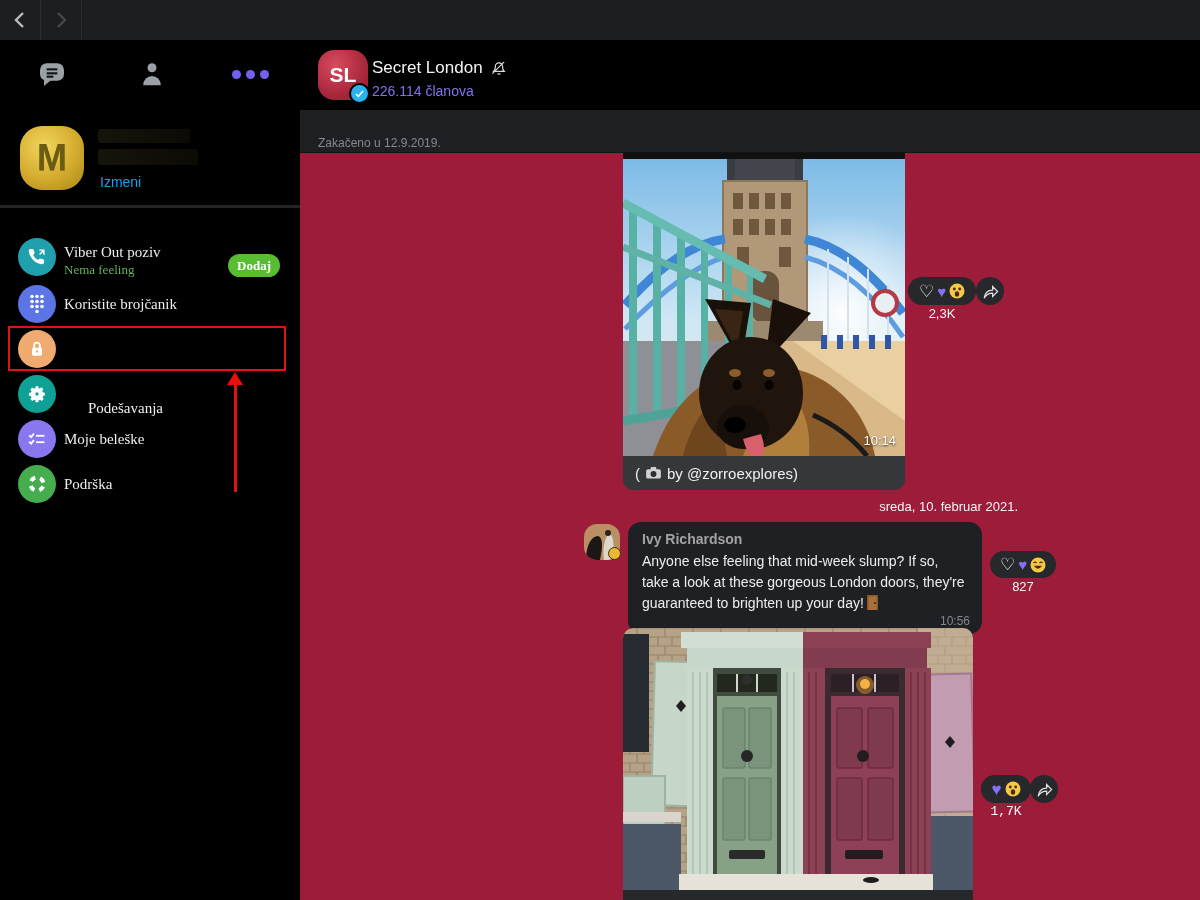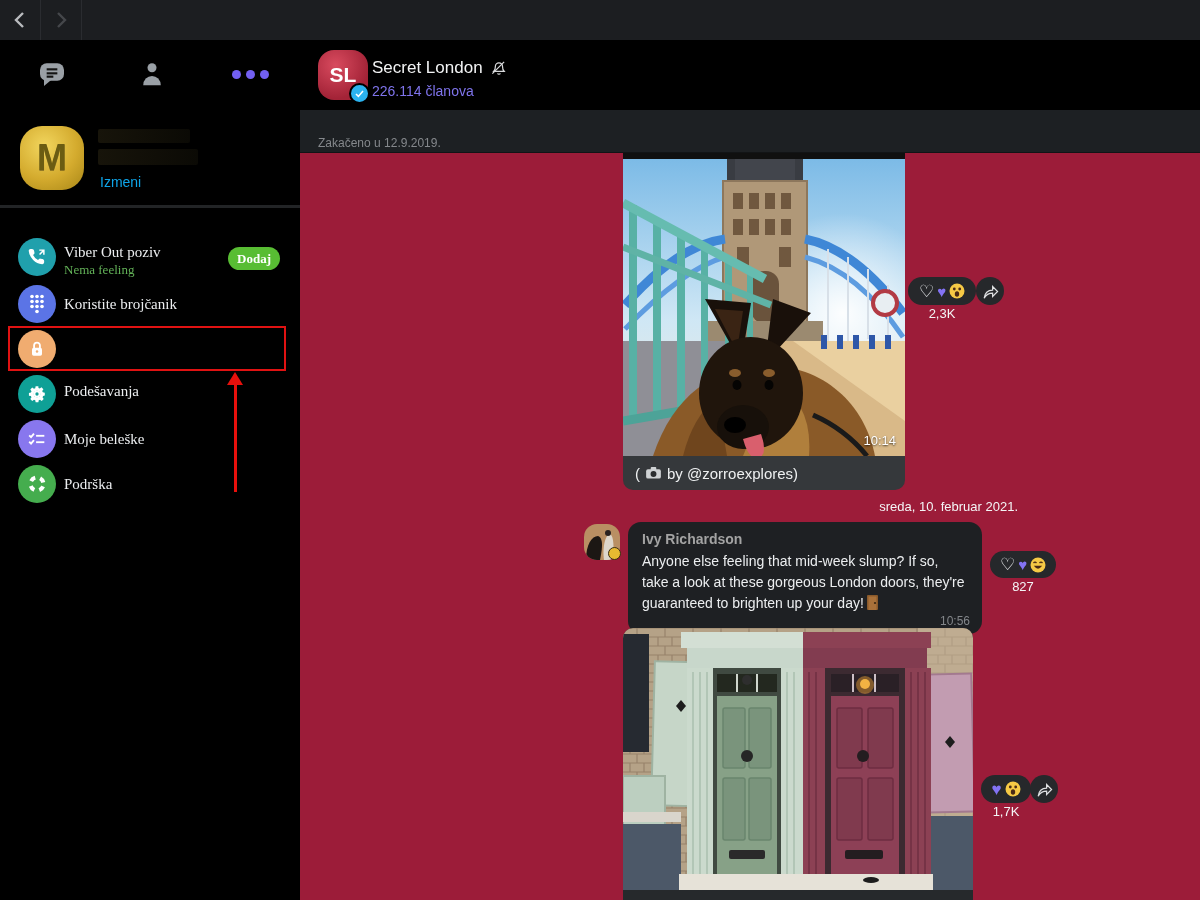--- a/index.html
+++ b/index.html
@@ -133,21 +133,21 @@
 
   <div class="abs mrow" style="top:238px;">
     <div class="abs mcirc" style="top:0;background:#20a0ac;">
       <svg width="22" height="22" viewBox="0 0 24 24">
         <path d="M6.6,3.2c1.1,0,2,.8,2.2,1.9l.4,2a2,2 0 0 1-.6,1.9l-.9.9a11.5,11.5 0 0 0 5.4,5.4l.9-.9a2,2 0 0 1 1.9-.6l2,.4c1.1.2,1.9,1.1,1.9,2.2v1.4a2,2 0 0 1-2.2,2A16.5,16.5 0 0 1,3 5.4 2,2 0 0 1 5,3.2z" fill="#fff"></path>
         <path d="M14.5,4.5 L19.5,4.5 L19.5,9.5 M19.5,4.5 L14.8,9.2" stroke="#fff" stroke-width="1.6" fill="none"></path>
       </svg>
     </div>
     <div class="abs mlabel" style="top:6px;">Viber Out poziv</div>
     <div class="abs msub" style="top:24px;">Nema feeling</div>
-    <div class="abs dodaj" style="top:9px;">Dodaj</div>
+    <div class="abs dodaj" style="top:16px;">Dodaj</div>
   </div>
 
   <div class="abs mrow" style="top:285px;">
     <div class="abs mcirc" style="top:0;background:#5b74e6;">
       <svg width="20" height="22" viewBox="0 0 24 26">
         <g fill="#fff">
           <circle cx="6" cy="4" r="2.2"></circle>
             <circle cx="12" cy="4" r="2.2"></circle>
             <circle cx="18" cy="4" r="2.2"></circle>
           <circle cx="6" cy="10" r="2.2"></circle>
@@ -173,21 +173,21 @@
     </div>
   </div>
 
   <div class="abs mrow" style="top:375px;">
     <div class="abs mcirc" style="top:0;background:#0fa096;">
       <svg width="22" height="22" viewBox="0 0 24 24">
         <path fill="#fff" d="M12,8.2a3.8,3.8 0 1 0 0,7.6 3.8,3.8 0 0 0 0-7.6zm0,5.6a1.8,1.8 0 1 1 0-3.6 1.8,1.8 0 0 1 0,3.6z"></path>
         <path fill="#fff" d="M20.5,13.5v-3l-2.2-.4a6.6,6.6 0 0 0-.6-1.4l1.3-1.9-2.1-2.1-1.9,1.3a6.6,6.6 0 0 0-1.4-.6L13.5,3.5h-3l-.4,2.2a6.6,6.6 0 0 0-1.4.6L6.8,5 4.7,7.1 6,9a6.6,6.6 0 0 0-.6,1.4l-2.2.4v3l2.2.4c.1.5.3,1 .6,1.4l-1.3,1.9 2.1,2.1 1.9-1.3c.4.3.9.5 1.4.6l.4,2.2h3l.4-2.2c.5-.1 1-.3 1.4-.6l1.9,1.3 2.1-2.1-1.3-1.9c.3-.4.5-.9.6-1.4zM12,15.5a3.5,3.5 0 1 1 0-7 3.5,3.5 0 0 1 0,7z"></path>
       </svg>
     </div>
-    <div class="abs mlabel" style="top:8px;">Podešavanja</div>
+    <div class="abs mlabel" style="top:25px;margin-left:24px;">Podešavanja</div>
   </div>
 
   <div class="abs mrow" style="top:420px;">
     <div class="abs mcirc" style="top:0;background:#8877ee;">
       <svg width="22" height="22" viewBox="0 0 24 24">
         <g stroke="#fff" stroke-width="2" fill="none">
           <path d="M3.5,8 l2,2 l3.2,-3.8"></path>
             <line x1="11" y1="8.5" x2="20" y2="8.5"></line>
           <path d="M3.5,15 l2,2 l3.2,-3.8"></path>
             <line x1="11" y1="15.5" x2="20" y2="15.5"></line>
@@ -475,15 +475,15 @@
       <circle cx="5.3" cy="6" r="1.4" fill="#4a2a15"></circle>
         <circle cx="10.7" cy="6" r="1.4" fill="#4a2a15"></circle>
       <ellipse cx="8" cy="11" rx="2.2" ry="2.8" fill="#4a2a15"></ellipse>
     </svg>
   </div>
   <div class="abs rx-share" style="left:1030px;top:775px;width:28px;height:28px;">
     <svg width="17" height="15" viewBox="0 0 24 21">
       <path d="M3,20 C4,12 9,8.5 15,8.5 V3.5 L22,10.5 L15,17.5 V12.8 C10.5,12.8 6,14.5 3,20 Z" fill="none" stroke="#dfe1e3" stroke-width="1.7"></path>
     </svg>
   </div>
-  <div class="abs rx-count" style="left:981px;top:804px;width:50px;">1,7K</div>
+  <div class="abs rx-count" style="left:981px;top:804px;width:50px;font-family:Liberation Mono, monospace;">1,7K</div>
 
 </div>
 
 </body></html>

